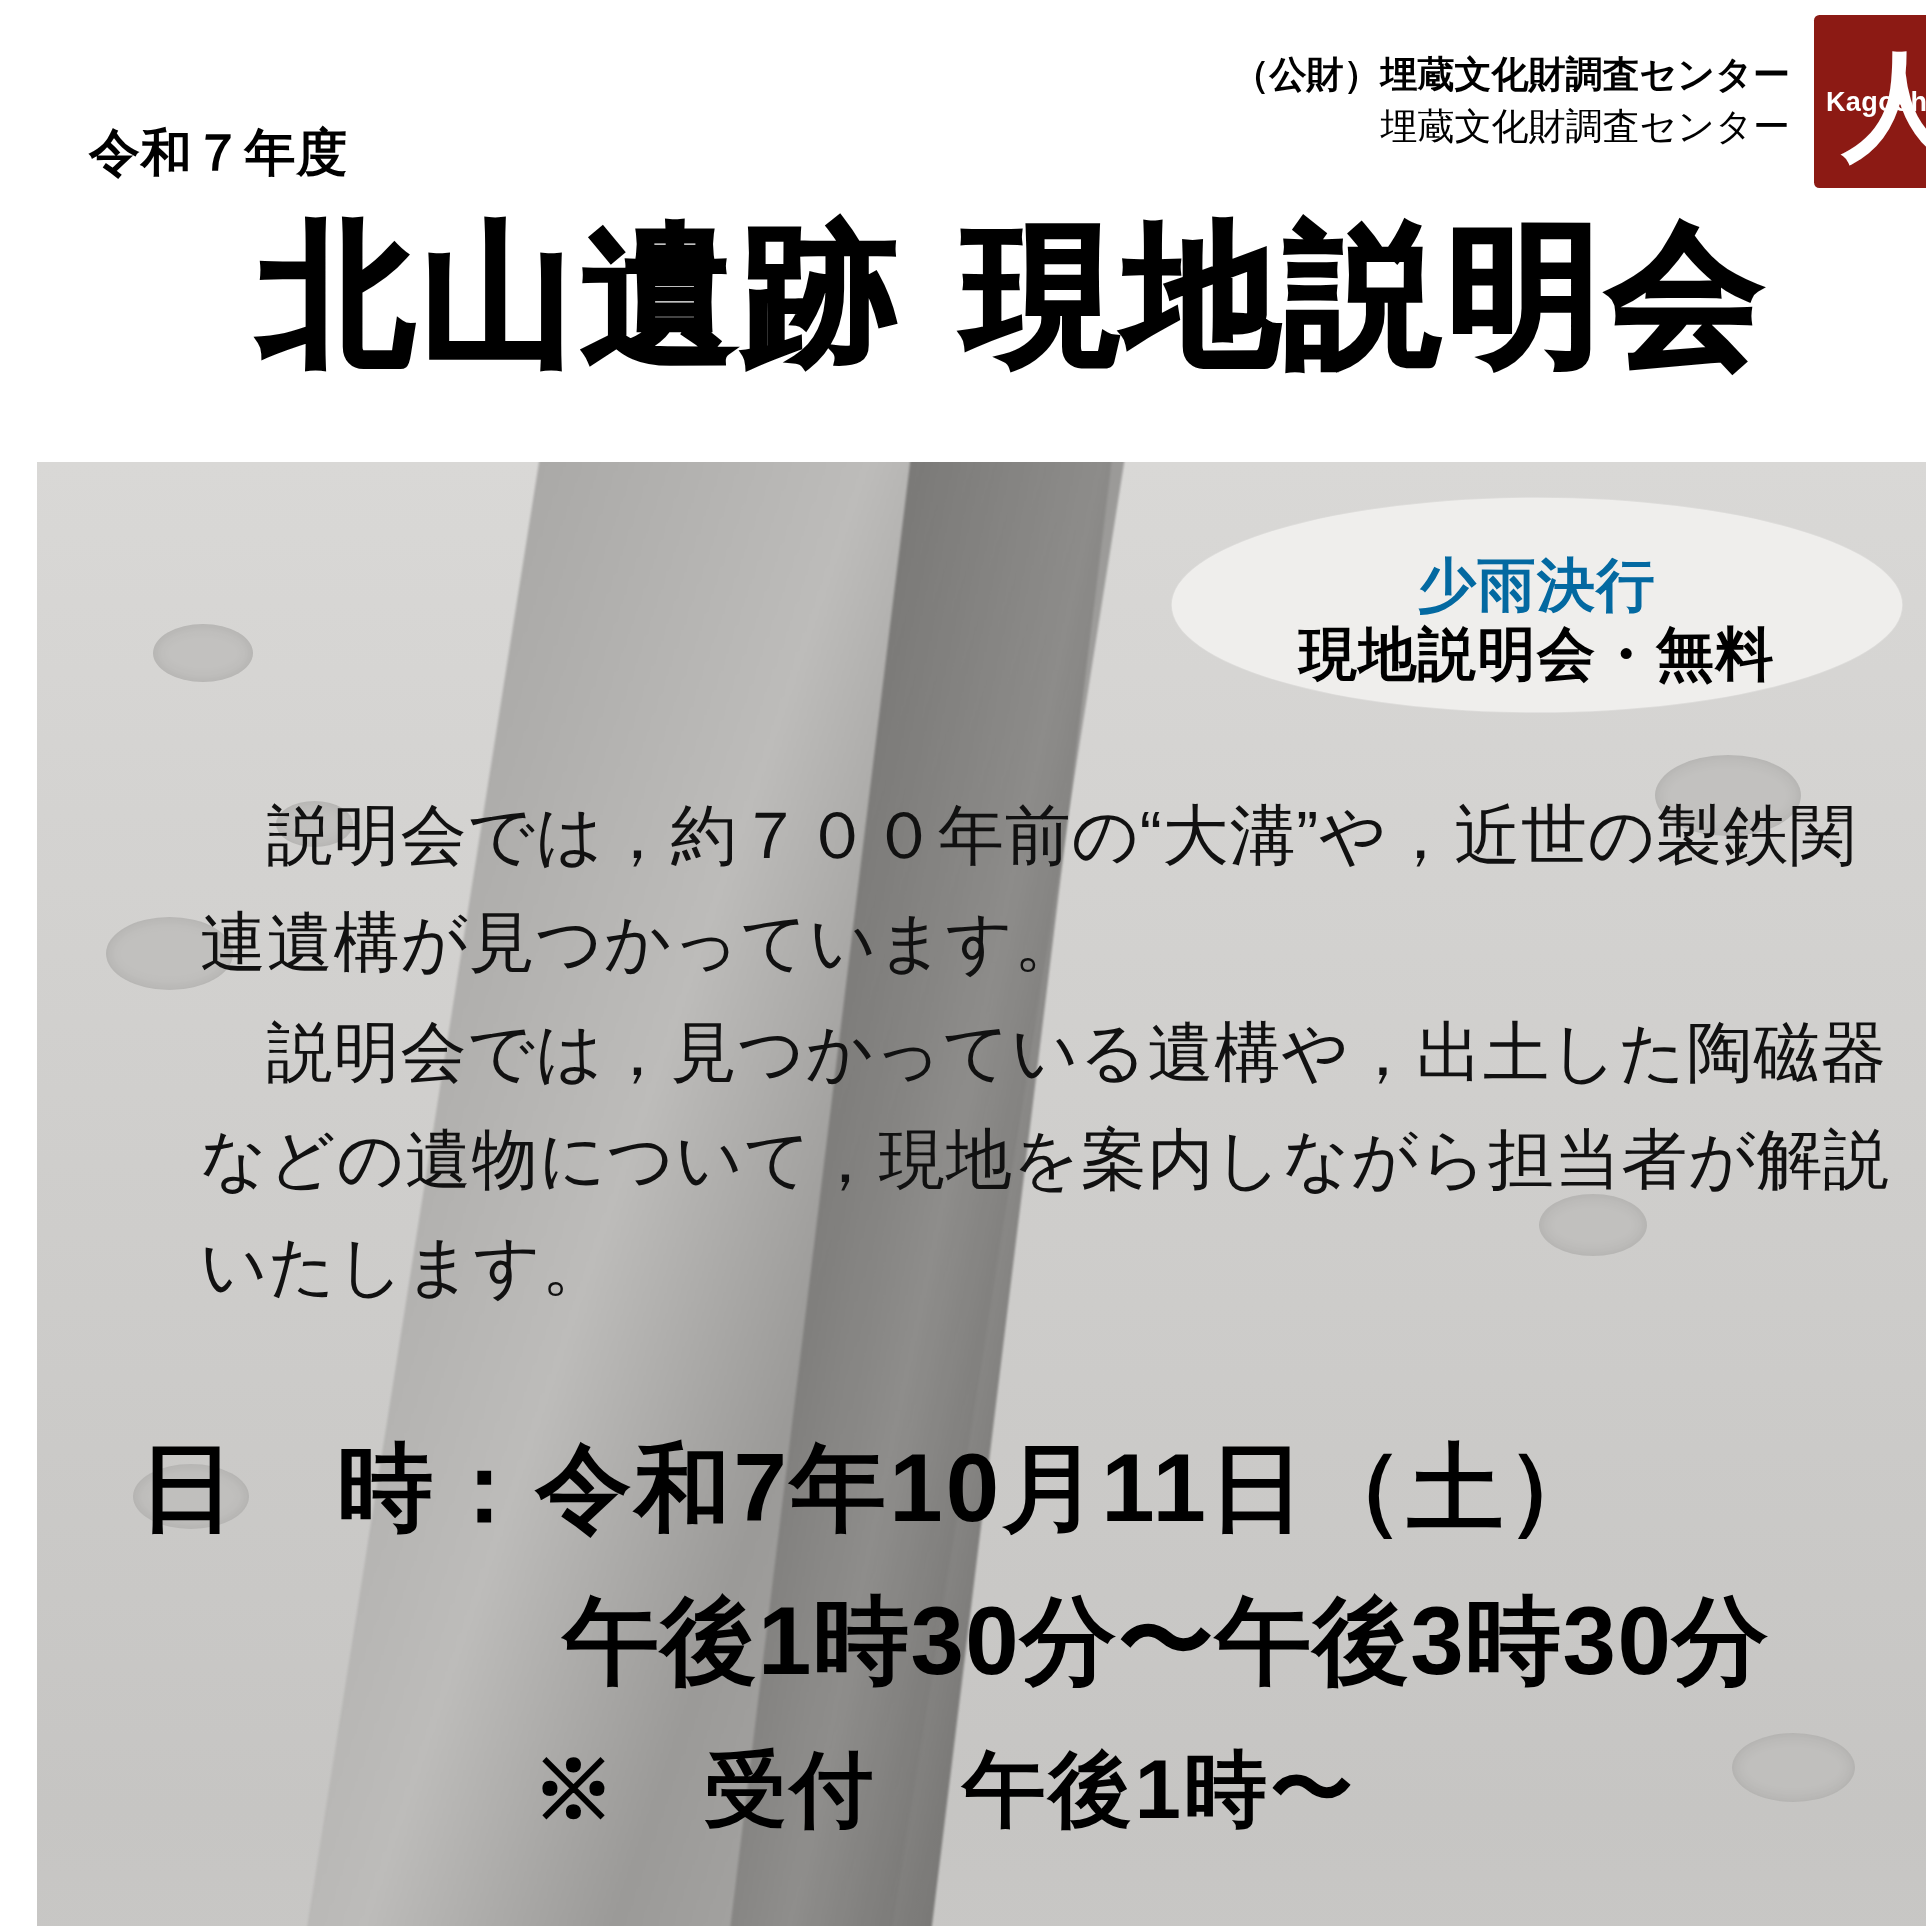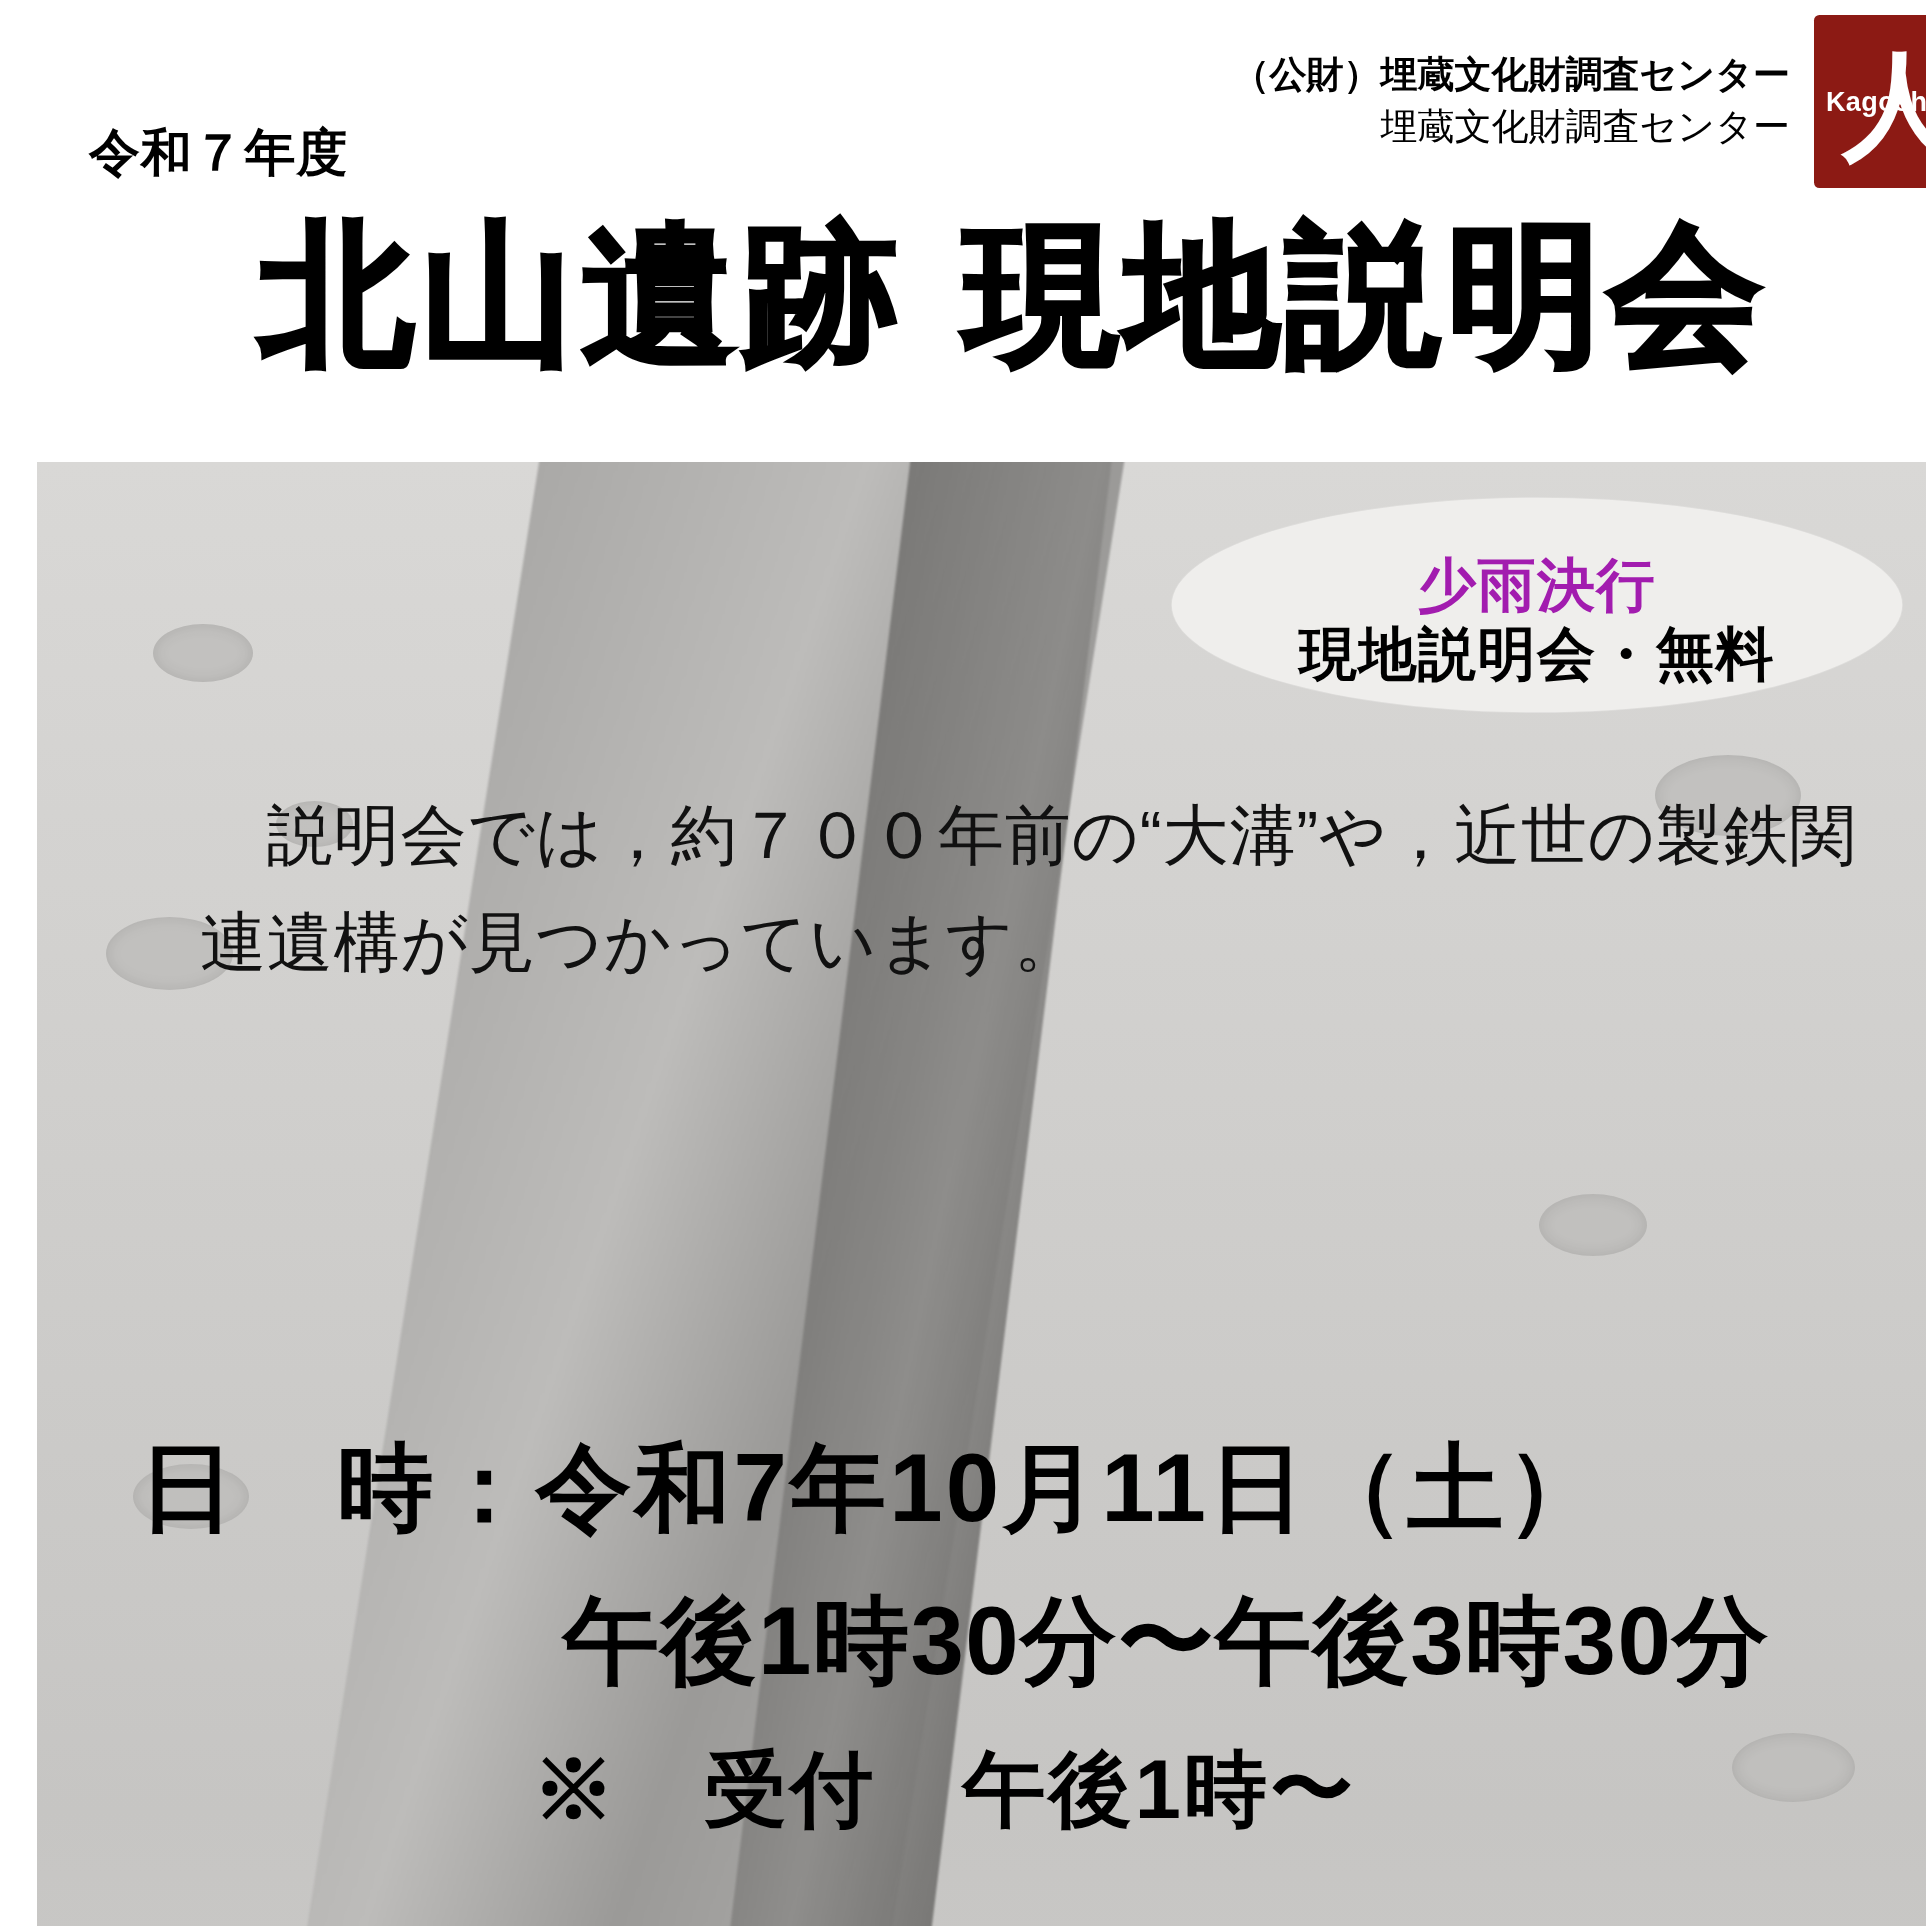--- a/index.html
+++ b/index.html
@@ -153,21 +153,21 @@
     border-radius: 50% / 50%;
     box-shadow: 0 0 0 0.8px rgba(0,0,0,.07) inset;
   }
   .notice .l1 {
     position: absolute;
     left: 0; right: 0;
     top: 50px;
     text-align: center;
     font-size: 58px;
     font-weight: bold;
-    color: #a21caf;
+    color: #0369a1;
     letter-spacing: 1.5px;
   }
   .notice .l2 {
     position: absolute;
     left: 0; right: 0;
     top: 119px;
     text-align: center;
     font-size: 58px;
     font-weight: bold;
     color: #000;
@@ -250,20 +250,21 @@
 
   </div>
 
   <div class="notice">
     <div class="l1">少雨決行</div>
     <div class="l2">現地説明会・無料</div>
   </div>
 
   <div class="body-text">
     <p>　説明会では，約７００年前の“大溝”や，近世の製鉄関連遺構が見つかっています。</p>
+    <p>　説明会では，見つかっている遺構や，出土した陶磁器などの遺物について，現地を案内しながら担当者が解説いたします。</p>
   </div>
 
   <div class="date-block">
     <div class="date-line1">
       <span>日　時：</span><span>令和7年10月11日（土）</span>
     </div>
     <div class="date-line2">午後1時30分〜午後3時30分</div>
     <div class="date-line3">※　受付　午後1時〜</div>
   </div>
 

